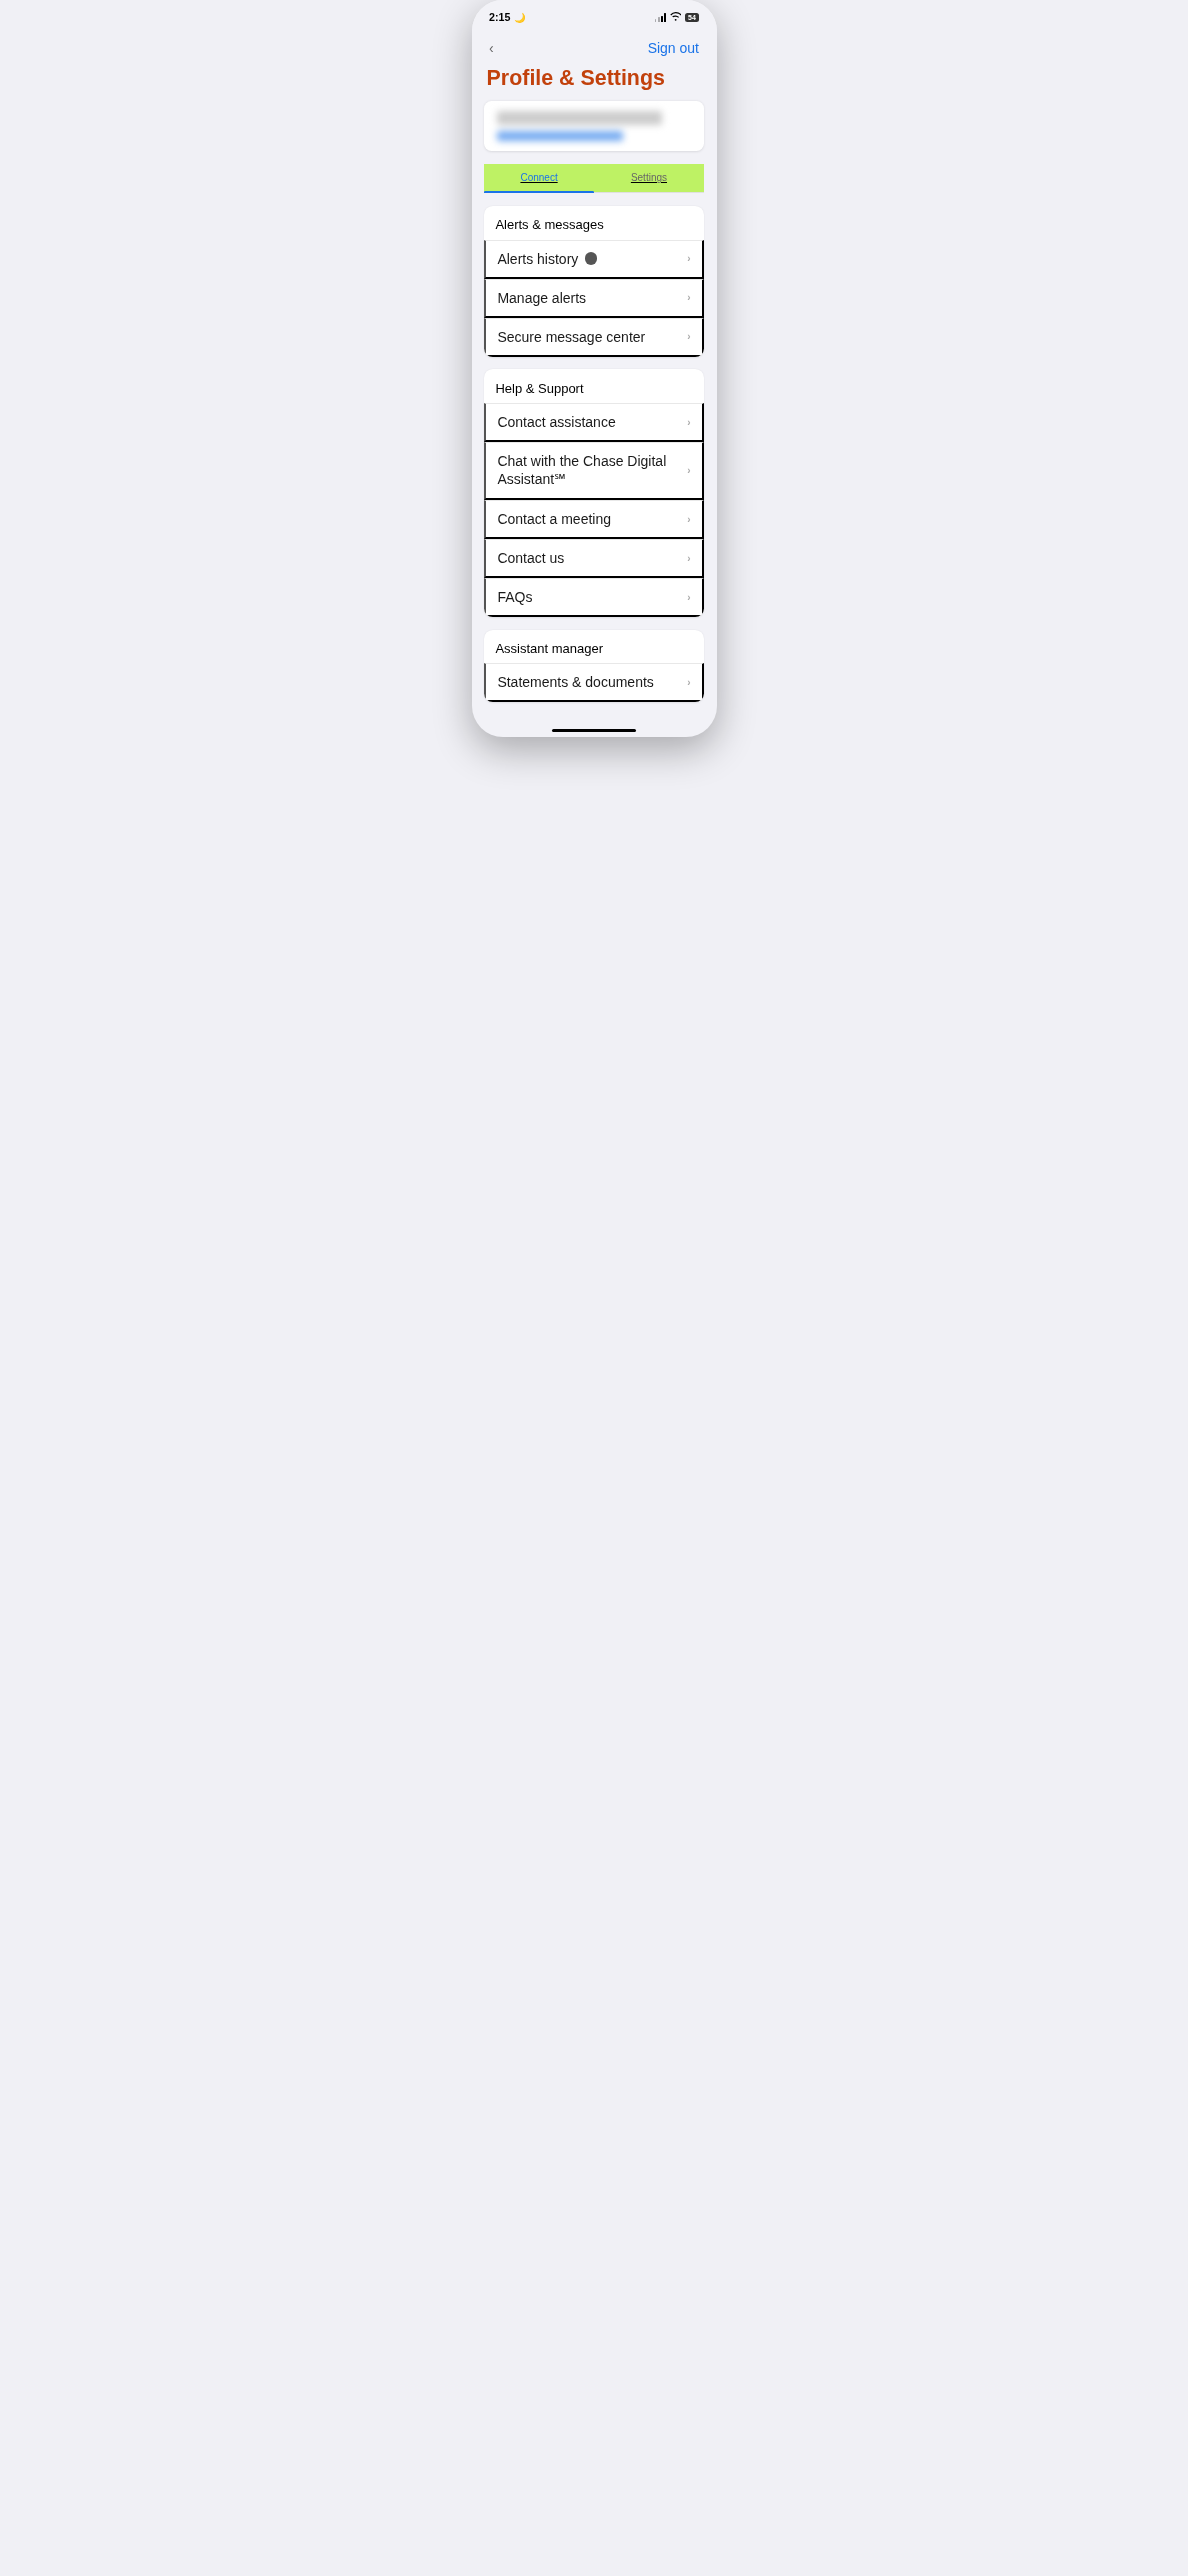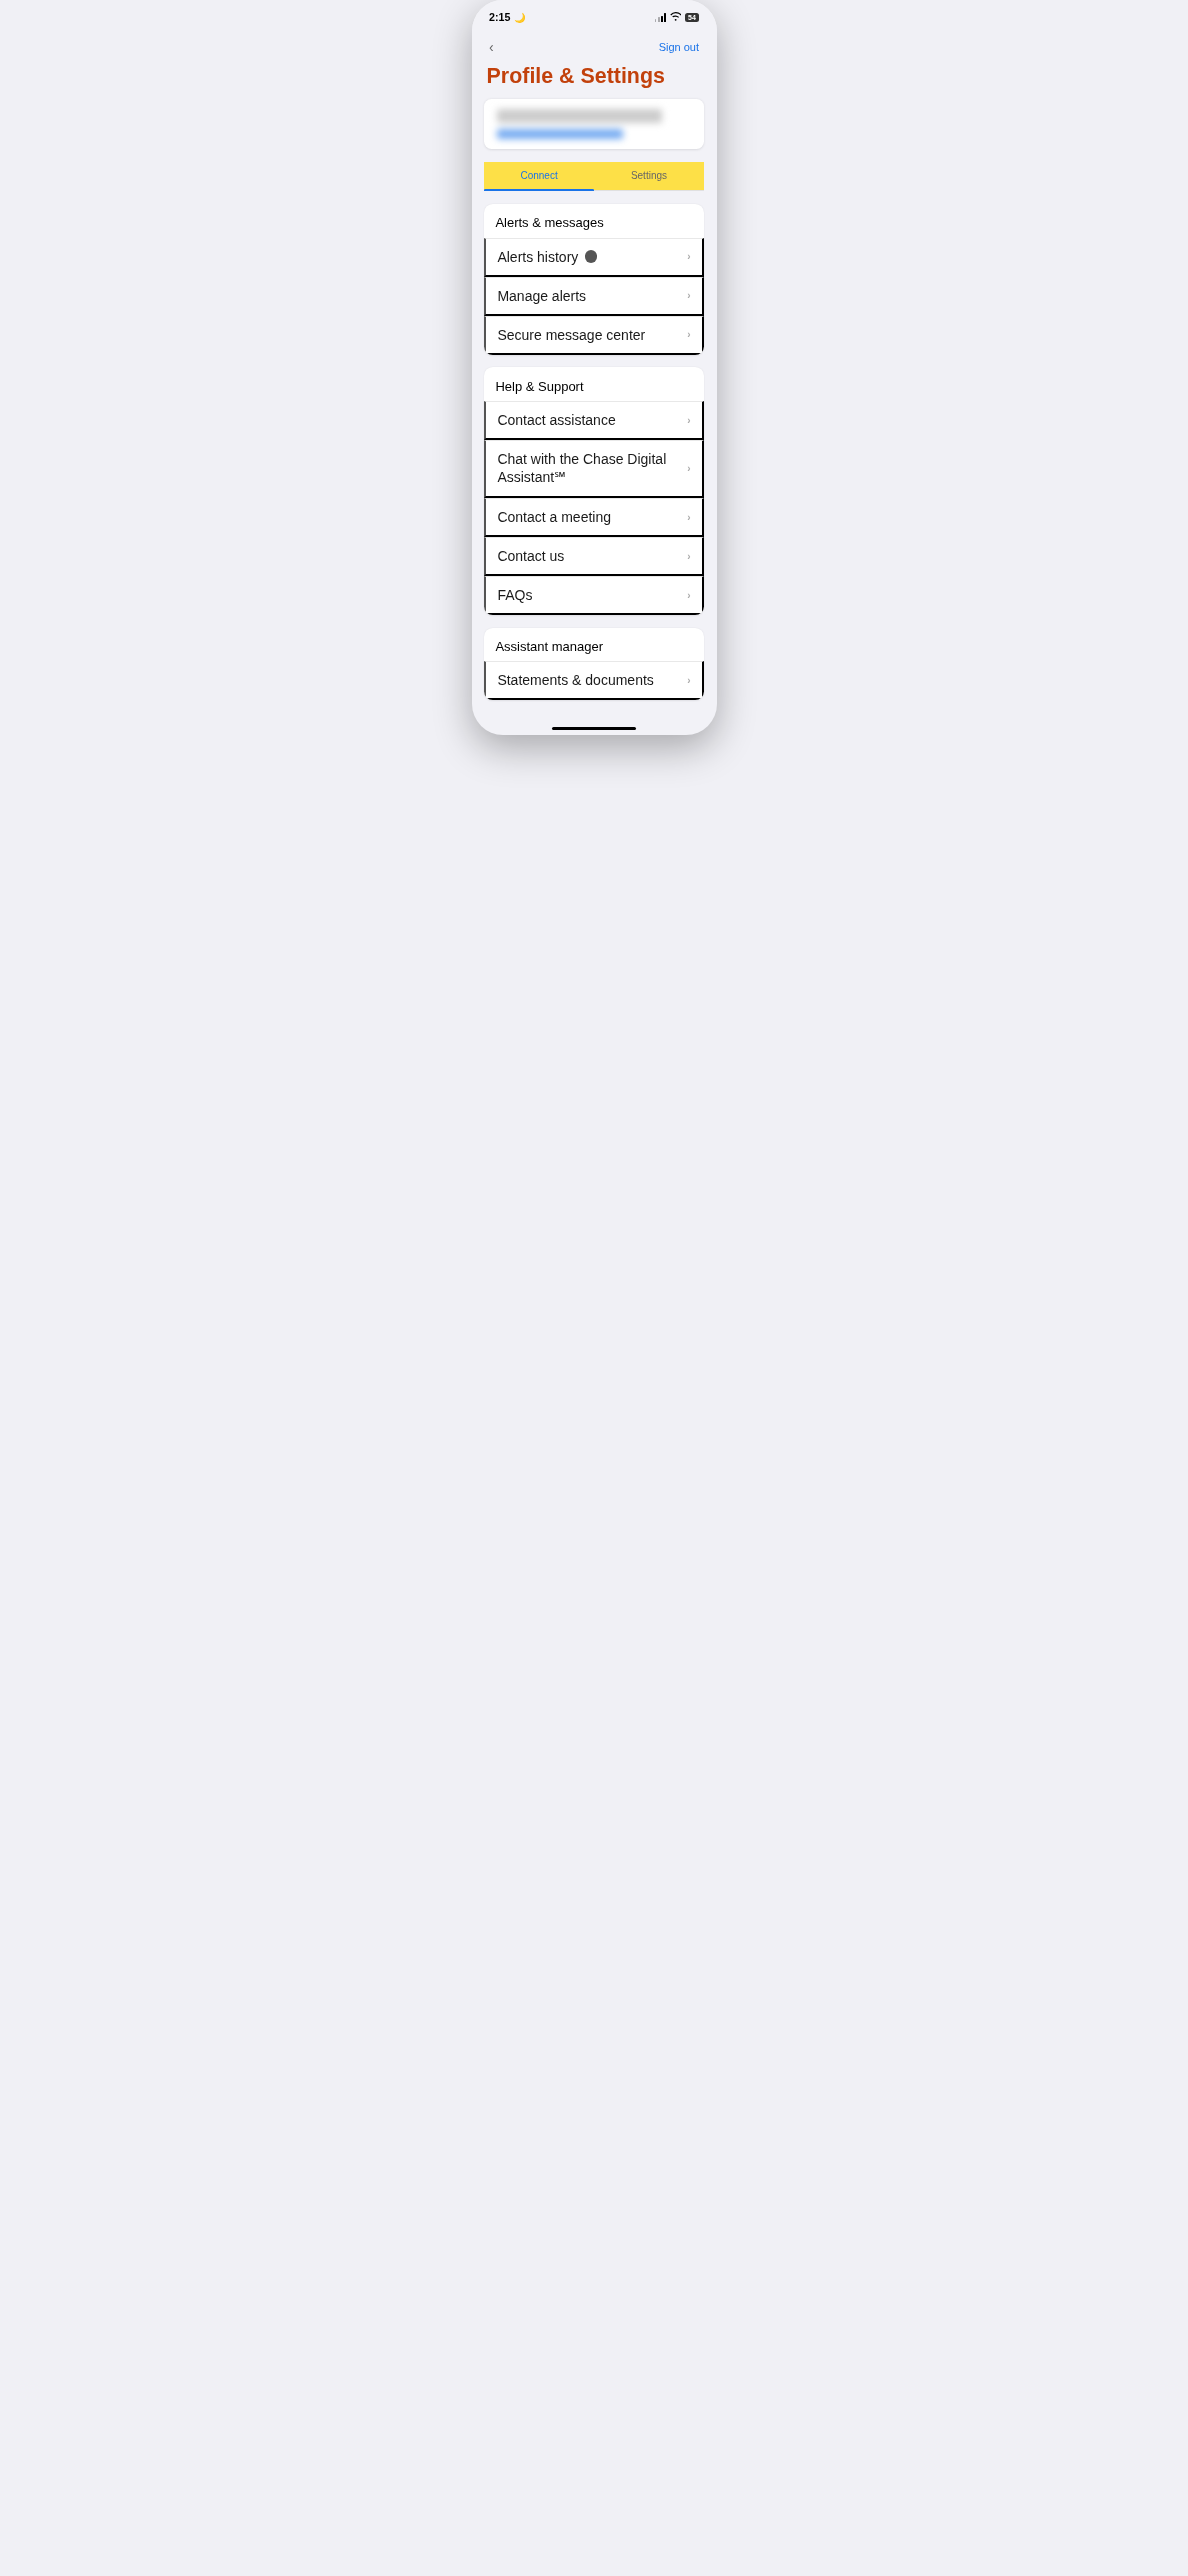--- a/index.html
+++ b/index.html
@@ -106,21 +106,21 @@
       font-size: 14px;
       cursor: pointer;
       padding: 2.5px;
       background: none;
       border: none;
       line-height: 1;
     }
 
     .sign-out-button {
       color: #1a73e8;
-      font-size: 11px;
+      font-size: 14px;
       font-weight: 400;
       cursor: pointer;
       background: none;
       border: none;
       padding: 2.5px;
     }
 
     
     .page-content {
       padding: 0 12.6px;
@@ -163,21 +163,22 @@
       border-radius: 2.5px;
       width: 65%;
       opacity: 0.6;
     }
 
     
     .tabs-container {
       display: flex;
       border-bottom: 0.6px solid #e0e0e0;
       margin-bottom: 12.6px;
-      background: #fde047;
+      background: #bef264;
+      text-decoration: underline;
     }
 
     .tab {
       flex: 1;
       text-align: center;
       padding: 8.8px 0;
       font-size: 10px;
       cursor: pointer;
       position: relative;
       background: none;

